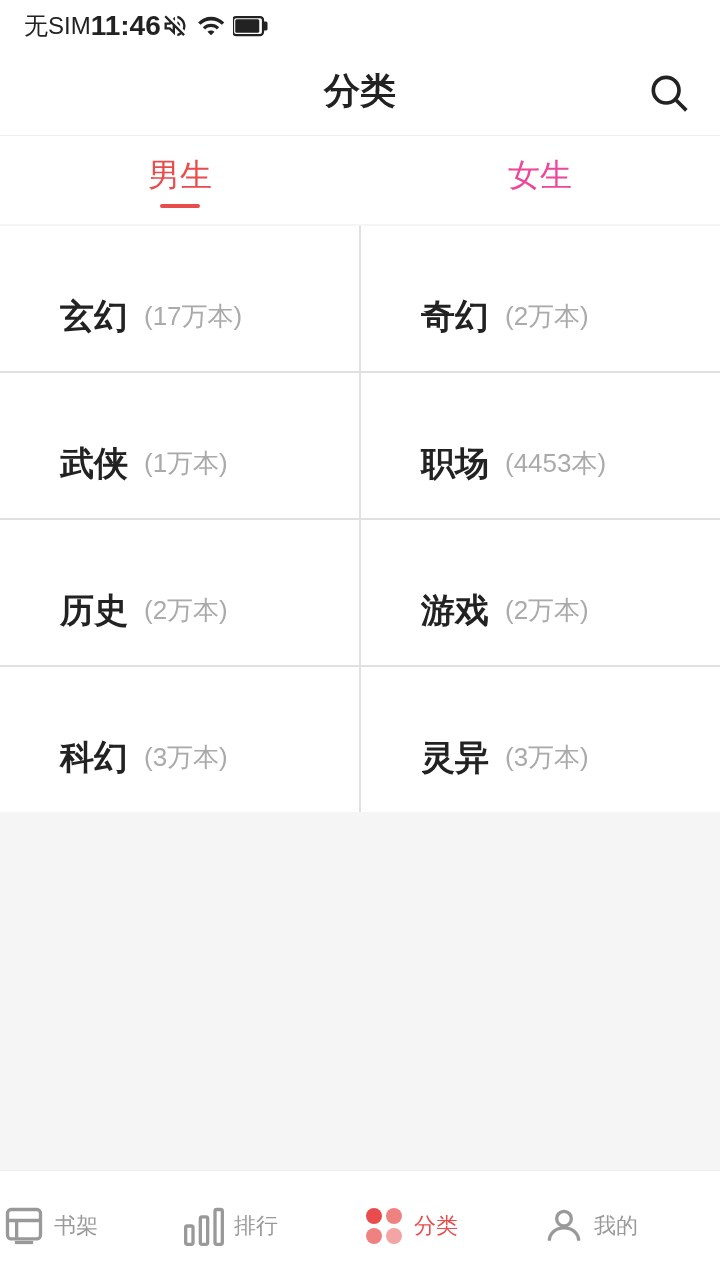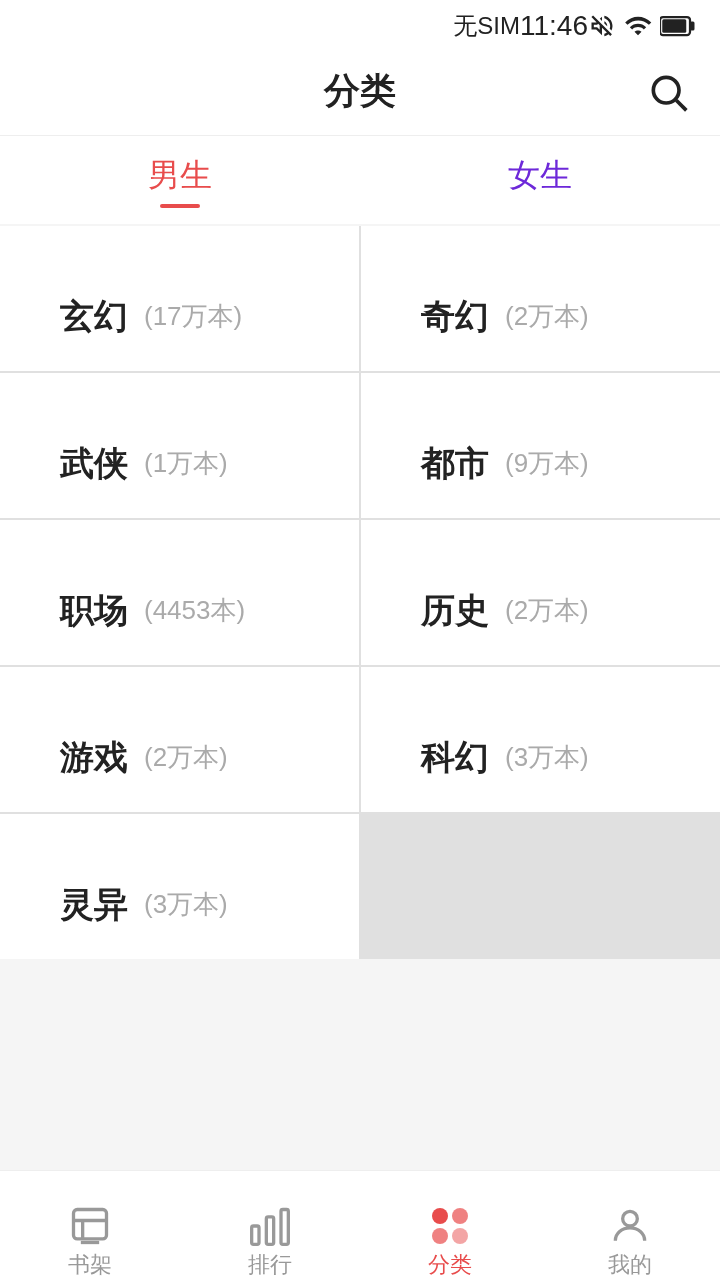--- a/index.html
+++ b/index.html
@@ -8,29 +8,29 @@
       width: 720px;
       min-height: 1280px;
       background: #f5f5f5;
       font-family: -apple-system, "PingFang SC", "Hiragino Sans GB", "Microsoft YaHei", sans-serif;
       position: relative;
     }
 
     
     .status-bar {
       display: flex;
-      justify-content: flex-end;
+      justify-content: flex-start;
       align-items: center;
       padding: 10px 24px 6px;
       background: #fff;
       height: 48px;
     }
     .status-bar .time {
       font-size: 28px;
-      font-weight: 400;
+      font-weight: 700;
       color: #222;
     }
     .status-bar .carrier {
       font-size: 24px;
       color: #222;
     }
     .status-icons {
       display: flex;
       align-items: center;
       gap: 8px;
@@ -76,21 +76,21 @@
       padding-bottom: 4px;
     }
     .tab-item {
       flex: 1;
       display: flex;
       flex-direction: column;
       align-items: center;
       padding-bottom: 12px;
       cursor: pointer;
       font-size: 32px;
-      color: #6d28d9;
+      color: #ec4899;
       gap: 6px;
     }
     .tab-item.active {
       color: #e84c4c;
     }
     .tab-indicator {
       width: 40px;
       height: 4px;
       background: #e84c4c;
       border-radius: 2px;
@@ -140,23 +140,24 @@
       height: 110px;
       background: #fff;
       border-top: 1px solid #eee;
       display: flex;
       align-items: center;
       justify-content: space-around;
     }
     .nav-item {
       flex: 1;
       display: flex;
-      flex-direction: column;
-      align-items: center;
-      justify-content: flex-end;
+      flex-direction: row;
+      align-items: center;
+      justify-content: flex-start;
+      gap: 6px;
       cursor: pointer;
       height: 100%;
     }
     .nav-label {
       font-size: 22px;
       color: #999;
     }
     .nav-item.active .nav-label {
       color: #e84c4c;
     }
@@ -224,24 +225,20 @@
         <span class="category-name">玄幻</span>
         <span class="category-count">(17万本)</span>
       </div>
       <div class="category-cell">
         <span class="category-name">奇幻</span>
         <span class="category-count">(2万本)</span>
       </div>
       <div class="category-cell">
         <span class="category-name">武侠</span>
         <span class="category-count">(1万本)</span>
-      </div>
-      <div class="category-cell">
-        <span class="category-name">都市</span>
-        <span class="category-count">(9万本)</span>
       </div>
       <div class="category-cell">
         <span class="category-name">职场</span>
         <span class="category-count">(4453本)</span>
       </div>
       <div class="category-cell">
         <span class="category-name">历史</span>
         <span class="category-count">(2万本)</span>
       </div>
       <div class="category-cell">

